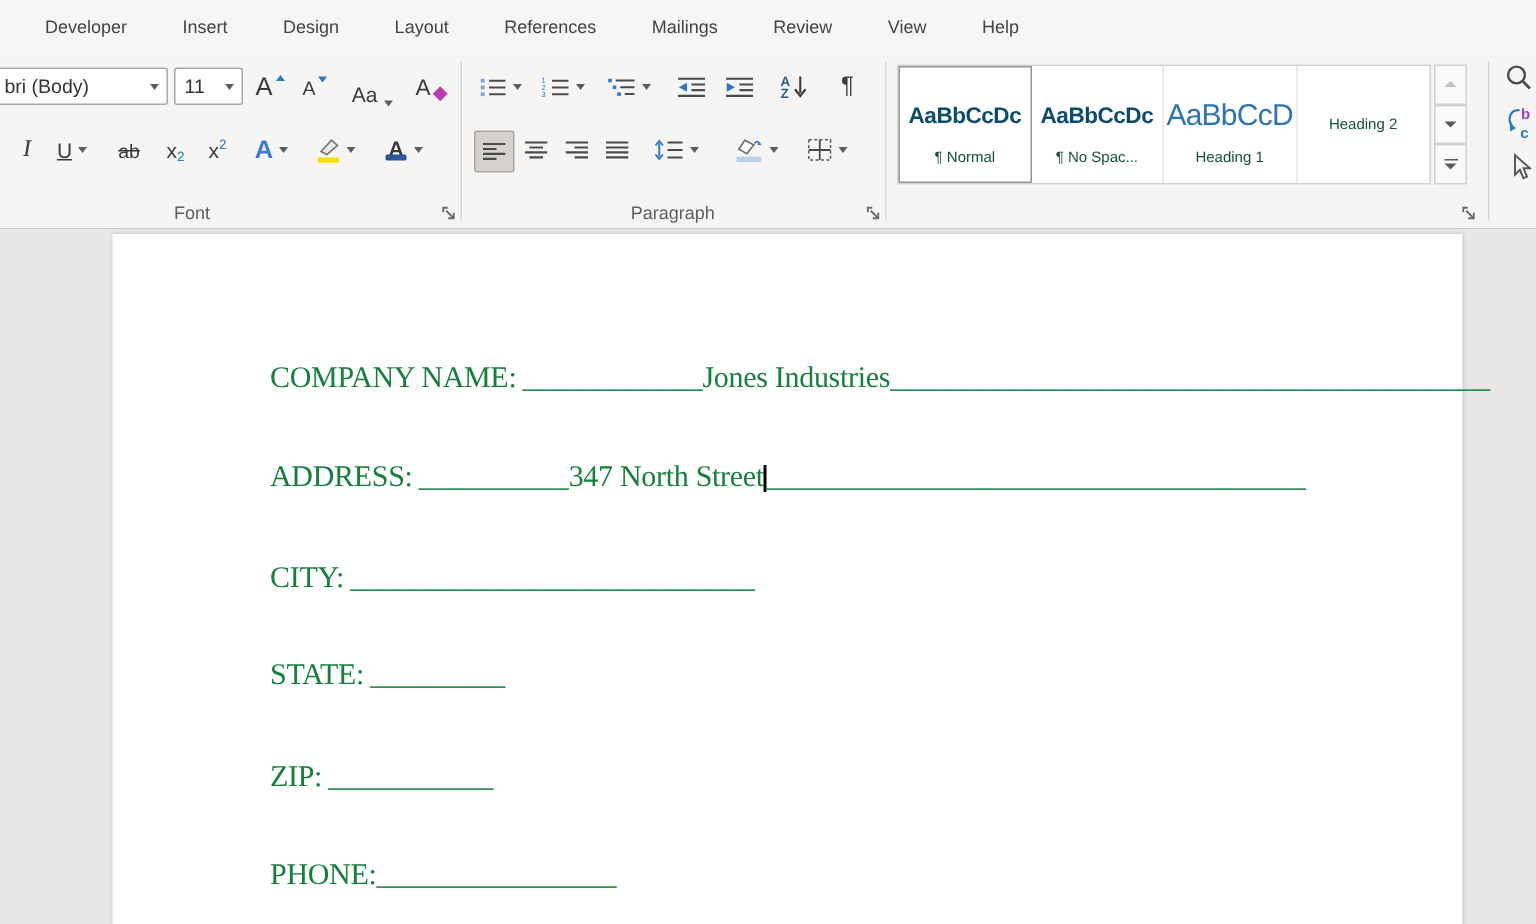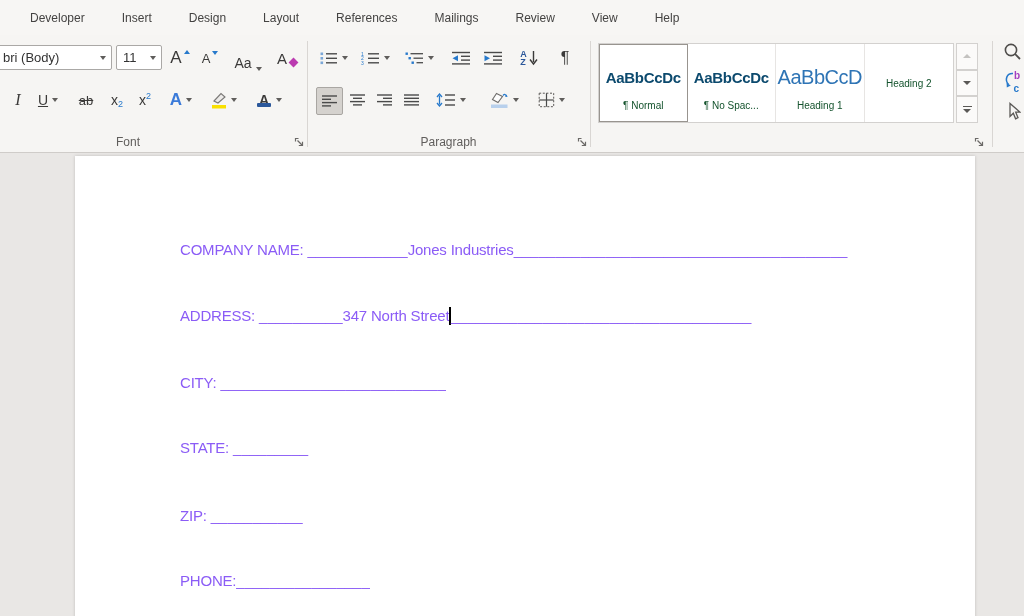--- a/index.html
+++ b/index.html
@@ -50,22 +50,22 @@
   .tri-up{width:0;height:0;border-left:4px solid transparent;border-right:4px solid transparent;
     border-bottom:4.5px solid #c4c2c0;}
   .tri-dn{width:0;height:0;border-left:4px solid transparent;border-right:4px solid transparent;
     border-top:4.5px solid #5a5856;}
   .morebar{width:9px;height:1.5px;background:#5a5856;margin-bottom:2px;}
 
   
   .canvas{position:absolute;top:153px;left:0;right:0;bottom:0;background:#e9e7e5;}
   .page{position:absolute;left:75px;top:3px;width:900px;height:613px;background:#fff;
     box-shadow:0 0 3px rgba(0,0,0,0.18);}
-  .doc-line{position:absolute;left:105px;white-space:nowrap;font-size:15px;color:#8b5cf6;
-    letter-spacing:-0.2px;}
+  .doc-line{position:absolute;left:105px;white-space:nowrap;font-size:20px;color:#15803d;
+    letter-spacing:-0.2px;font-family:Liberation Serif, serif;}
   .blank{letter-spacing:0;}
   .gap{margin-left:4px;}
   .caret{display:inline-block;width:1.5px;height:18px;background:#000;vertical-align:-4px;}
 
   svg{display:block;}
 </style>
 </head>
 <body>
 
 <div class="window">

